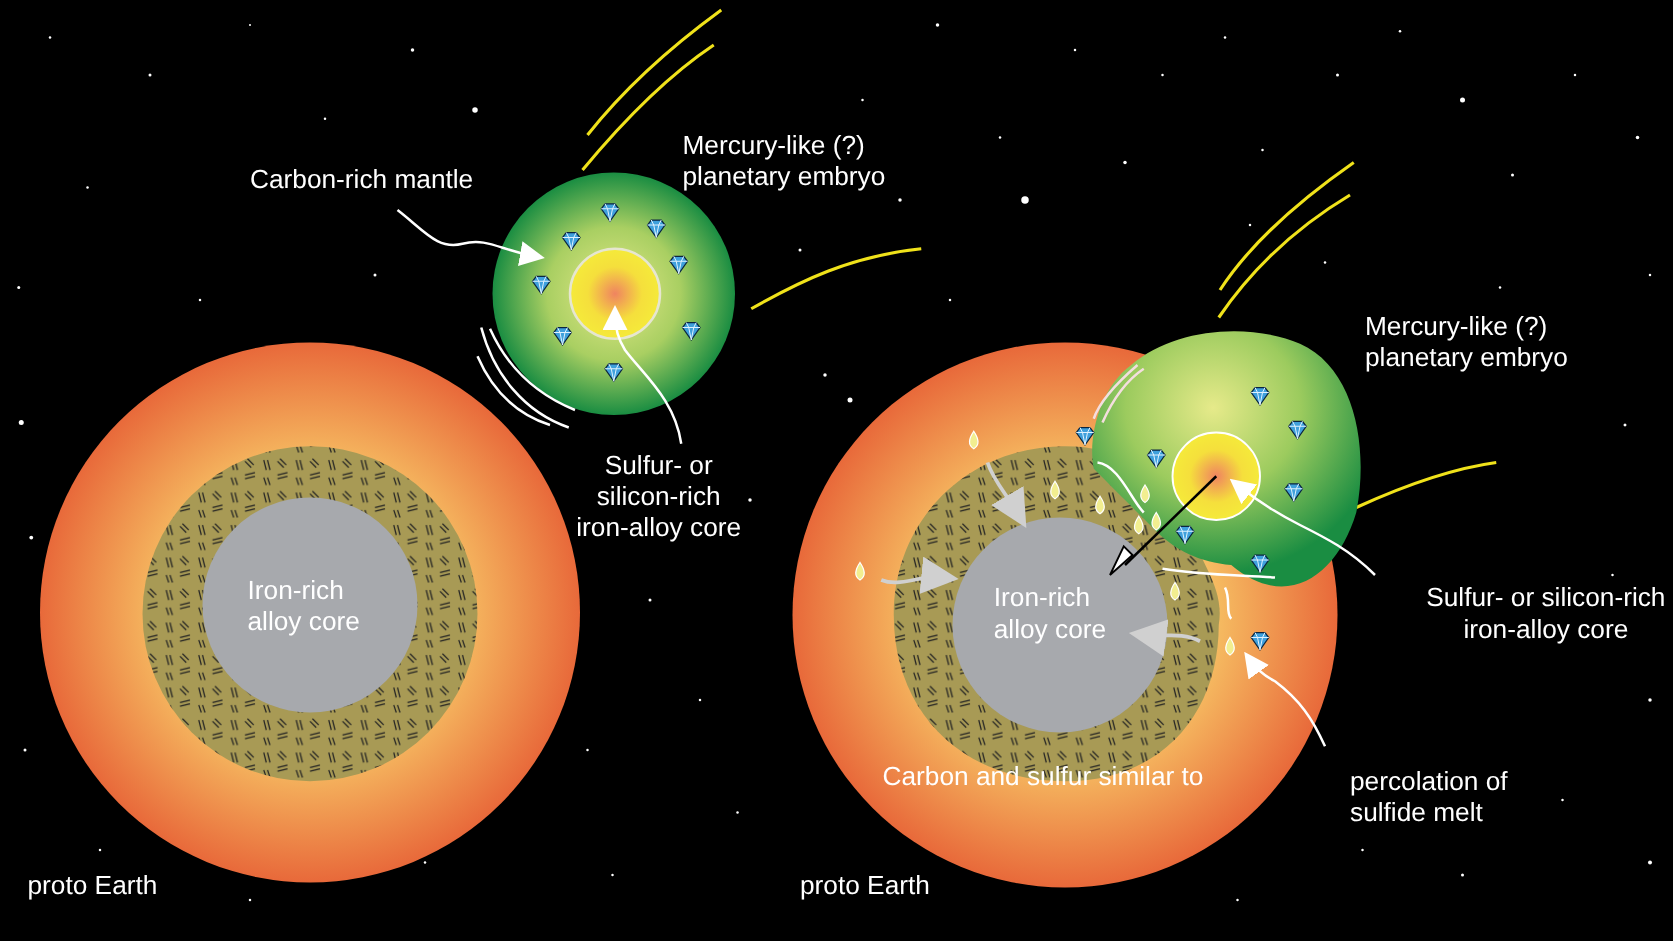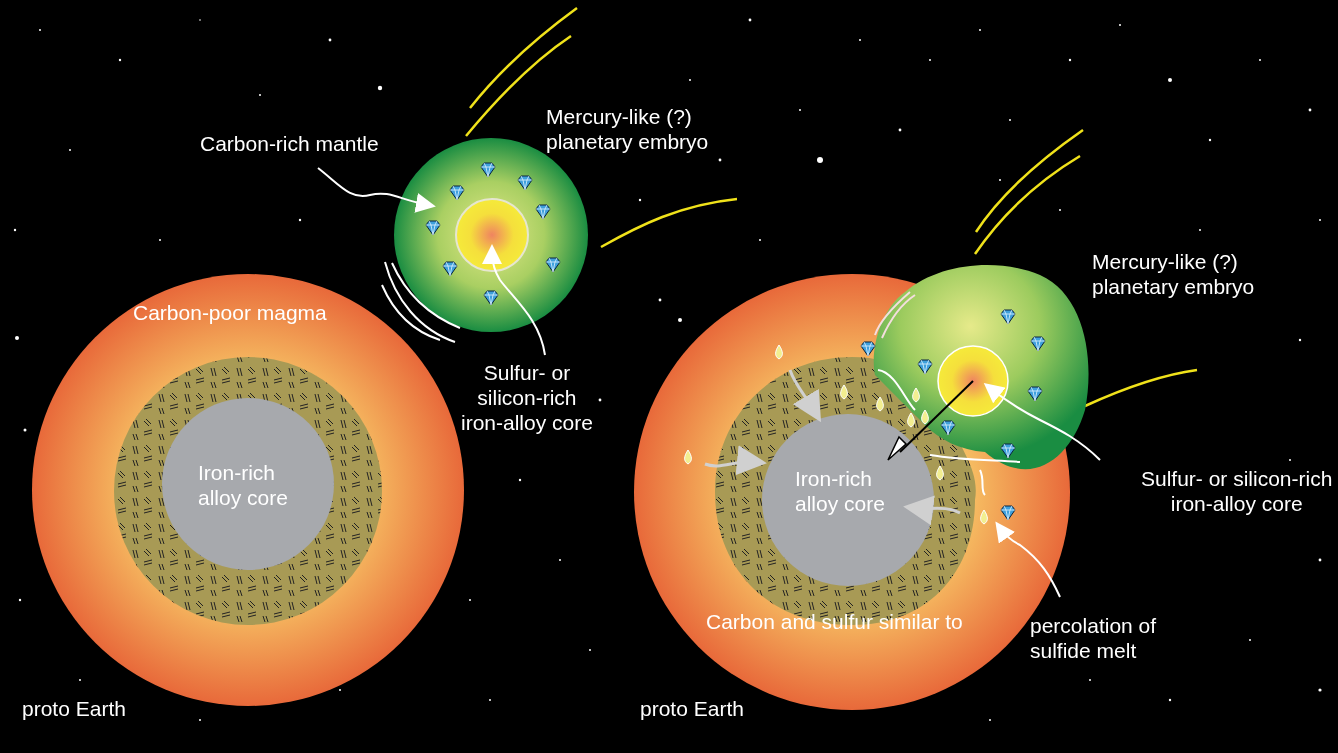--- a/index.html
+++ b/index.html
@@ -203,21 +203,20 @@
   <div>Mercury-like (?)</div>
     <div>planetary embryo</div>
 </div>
 <div class="lbl" style="left:200px;top:131px;">Carbon-rich mantle</div>
 <div class="lbl left" style="left:461px;top:360px;">
   <div>Sulfur- or</div>
     <div>silicon-rich</div>
     <div>iron-alloy core</div>
 </div>
 <div class="lbl" style="left:133px;top:300px;">
-  <div>Carbon-poor magma</div>
 </div>
 <div class="lbl" style="left:198px;top:460px;">
   <div>Iron-rich</div>
     <div>alloy core</div>
 </div>
 <div class="lbl left" style="left:22px;top:696px;">proto Earth</div>
 
 <div class="lbl" style="left:1092px;top:249px;">
   <div>Mercury-like (?)</div>
     <div>planetary embryo</div>
@@ -226,17 +225,17 @@
   <div>Sulfur- or silicon-rich</div>
     <div>iron-alloy core</div>
 </div>
 <div class="lbl" style="left:795px;top:466px;">
   <div>Iron-rich</div>
     <div>alloy core</div>
 </div>
 <div class="lbl" style="left:706px;top:609px;">
   <div>Carbon and sulfur similar to</div>
 </div>
-<div class="lbl" style="left:1030px;top:613px;">
+<div class="lbl" style="left:1080px;top:613px;">
   <div>percolation of</div>
     <div>sulfide melt</div>
 </div>
 <div class="lbl left" style="left:640px;top:696px;">proto Earth</div>
 
 </body></html>

